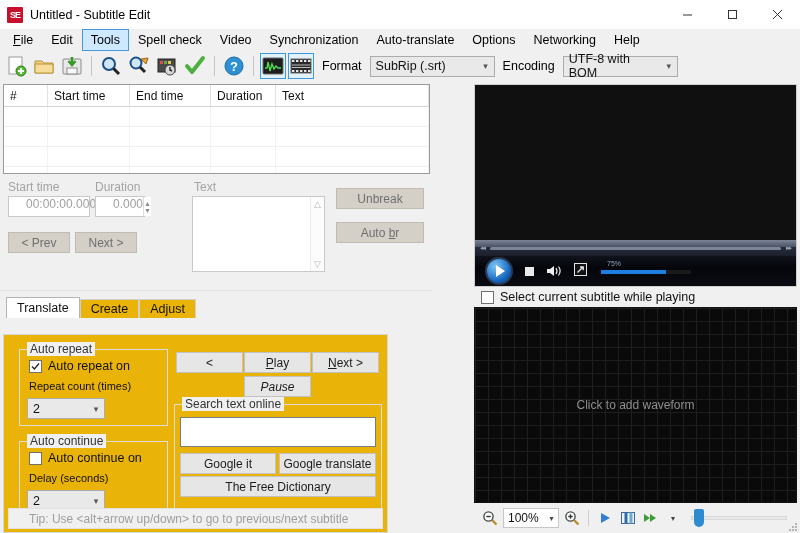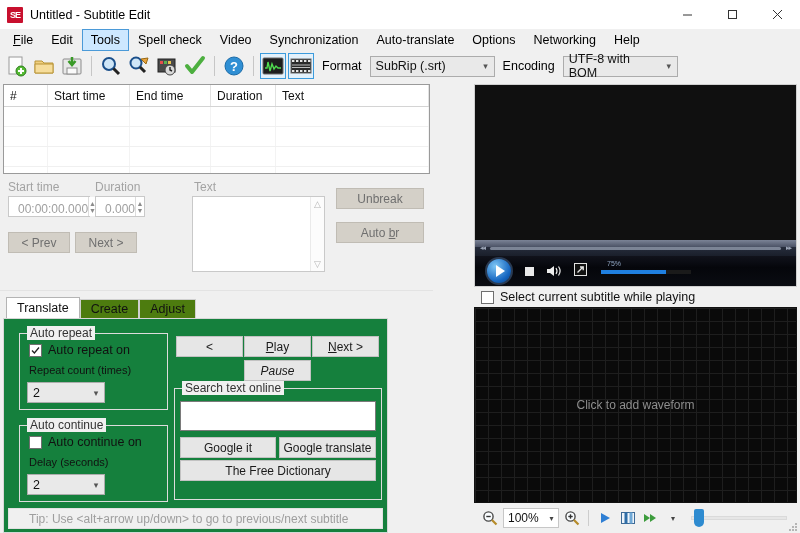--- a/index.html
+++ b/index.html
@@ -96,21 +96,21 @@
     height: 21px;
   }
   .lv-row { height: 19px; border-bottom: 1px solid #f0f0f0; display: flex; }
   .lv-td { border-right: 1px solid #f3f3f3; box-sizing: border-box; }
 
   
   .editpanel { position: relative; padding: 6px 4px 0 6px; }
   .fld-label { font-size: 12px; color: #a3a3a3; }
   .spin {
     height: 21px; background: #ffffff; border: 1px solid #c9c9c9; box-sizing: border-box;
-    display: flex; align-items: flex-end; font-size: 12px; color: #a0a0a0; padding-left: 9px;
+    display: flex; align-items: flex-start; font-size: 12px; color: #a0a0a0; padding-left: 17px;
   }
   .spin .arrows {
     margin-left: auto; width: 15px; height: 19px; border-left: 1px solid #dcdcdc;
     background: #fff; display: flex; flex-direction: column; align-items: center; justify-content: center;
     color: #8b8b8b; font-size: 7px; line-height: 7px;
   }
   .btn {
     background: #d4d0c8; border: 1px solid #c0bcb4; color: #6f6f6f;
     font-size: 12px; display: flex; align-items: center; justify-content: center;
     box-sizing: border-box; height: 21px; border-radius: 0;
@@ -157,25 +157,25 @@
   .vol-slider { margin-left: 14px; width: 90px; position: relative; height: 14px; display: flex; align-items: flex-end; }
   .vol-track { position: absolute; left: 0; right: 0; bottom: 4px; height: 4px; background: #1a1a1a; }
   .vol-fill { position: absolute; left: 0; bottom: 4px; height: 4px; width: 72%; background: #1f7fe0; }
   .vol-num { position: absolute; left: 6px; bottom: 11px; font-size: 7px; color: #8fa4c0; }
 
   
   .tabhost { width: 385px; margin: 0 0 0 3px; display: flex; flex-direction: column; }
   .tabstrip { height: 21px; display: flex; align-items: flex-end; padding-left: 3px; }
   .tab {
     height: 19px; padding: 0 10px; display: flex; align-items: center;
-    font-size: 12.5px; background: #4d7c0f; border: 1px solid #d0d0d0; border-bottom: none;
+    font-size: 12.5px; background: #eab308; border: 1px solid #d0d0d0; border-bottom: none;
     box-sizing: border-box; color: #111;
   }
   .tab.active { background: #ffffff; height: 21px; border-color: #b4b4b4; }
-  .tabbody { flex: 1 1 auto; border: 1px solid #d7d7d7; background: #15803d; position: relative; box-sizing: border-box; }
+  .tabbody { flex: 1 1 auto; border: 1px solid #d7d7d7; background: #eab308; position: relative; box-sizing: border-box; margin-top: 16px; }
 
   .groupbox { position: absolute; border: 1px solid #dcdcdc; }
   .gb-title { position: absolute; top: -8px; left: 7px; background: #f0f0f0; padding: 0 3px; font-size: 12px; color: #333; }
   .chk { display: flex; align-items: center; font-size: 12.5px; color: #111; }
   .chk .box {
     width: 13px; height: 13px; border: 1px solid #6f6f6f; background: #fff; margin-right: 6px;
     display: flex; align-items: center; justify-content: center; box-sizing: border-box;
   }
   .lbl { font-size: 11px; color: #111; }
   .select {

